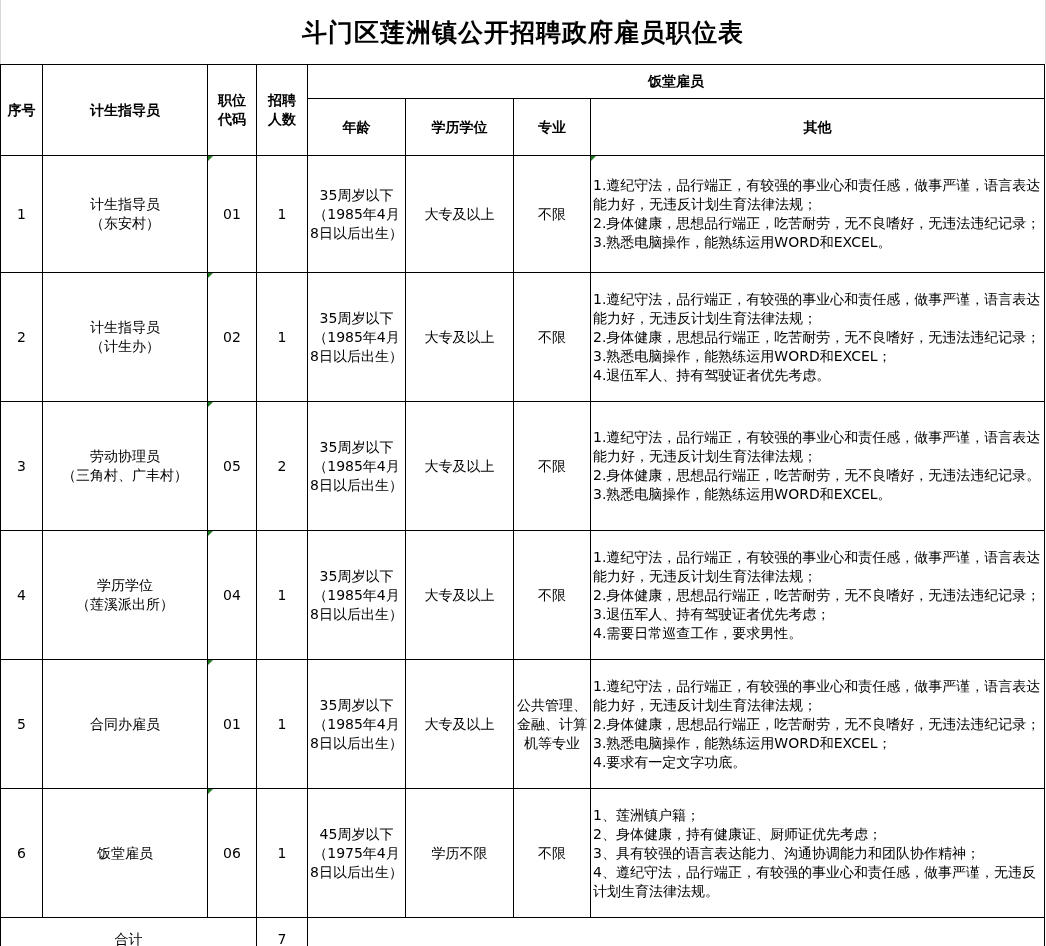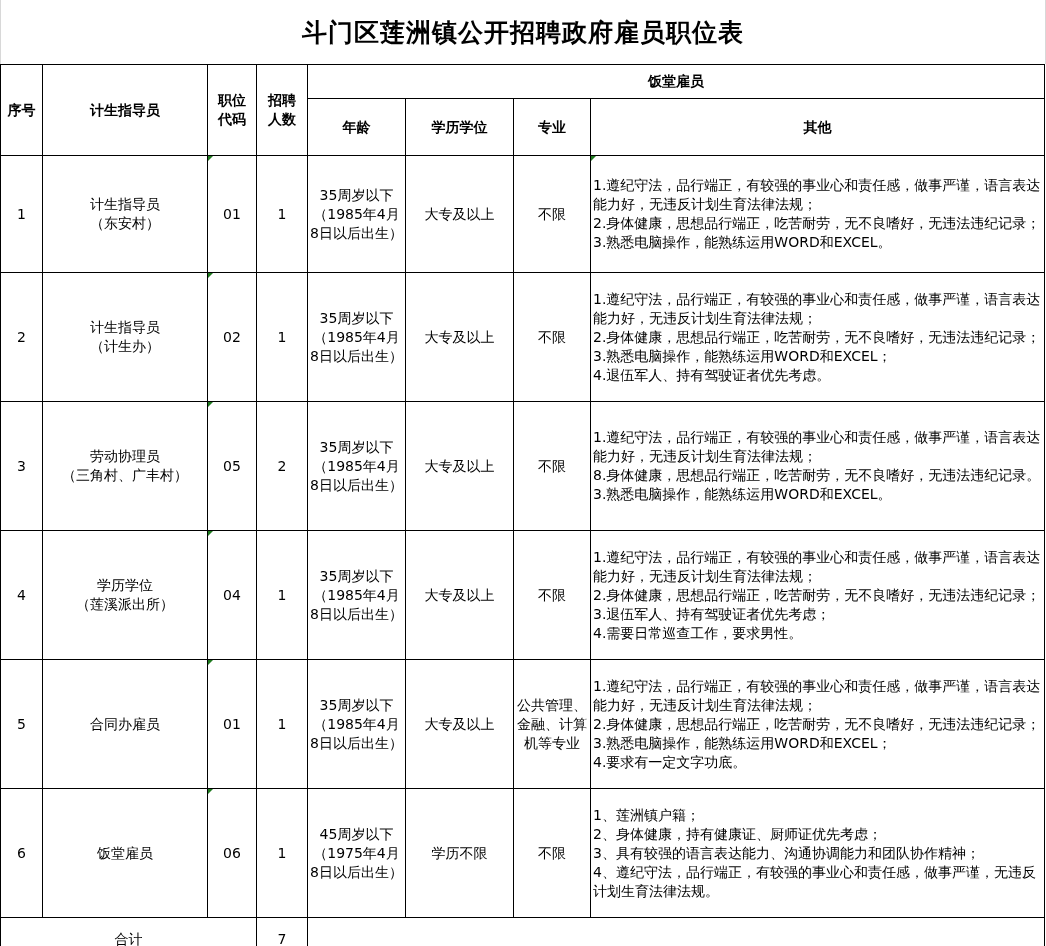--- a/index.html
+++ b/index.html
@@ -105,21 +105,21 @@
           <div>劳动协理员</div>
           <div>（三角村、广丰村）</div>
         </td>
         <td class="tri">05</td>
         <td>2</td>
         <td class="age">35周岁以下（1985年4月8日以后出生）</td>
         <td>大专及以上</td>
         <td>不限</td>
         <td class="other">
           <div>1.遵纪守法，品行端正，有较强的事业心和责任感，做事严谨，语言表达能力好，无违反计划生育法律法规；</div>
-          <div>8.身体健康，思想品行端正，吃苦耐劳，无不良嗜好，无违法违纪记录。</div>
+          <div>2.身体健康，思想品行端正，吃苦耐劳，无不良嗜好，无违法违纪记录。</div>
           <div>3.熟悉电脑操作，能熟练运用WORD和EXCEL。</div>
         </td>
       </tr>
 
       <tr style="height:129px">
         <td>4</td>
         <td>
           <div>学历学位</div>
           <div>（莲溪派出所）</div>
         </td>

